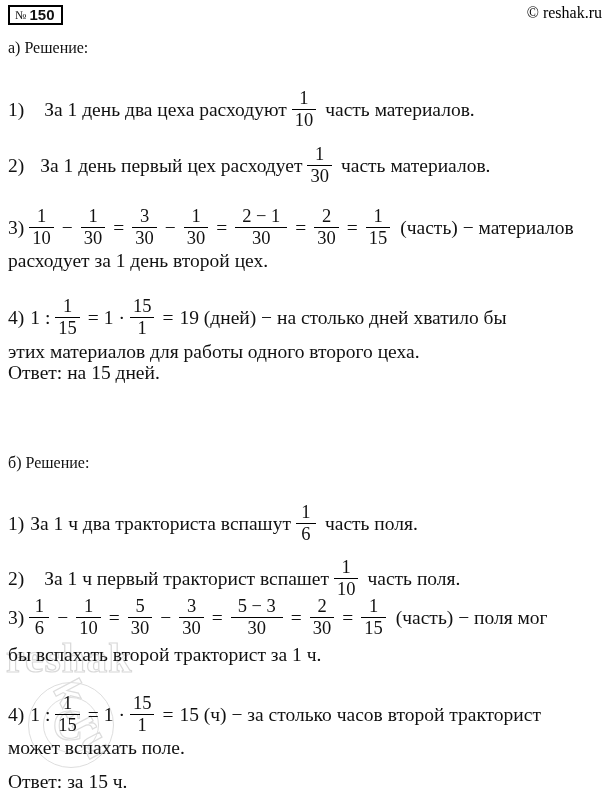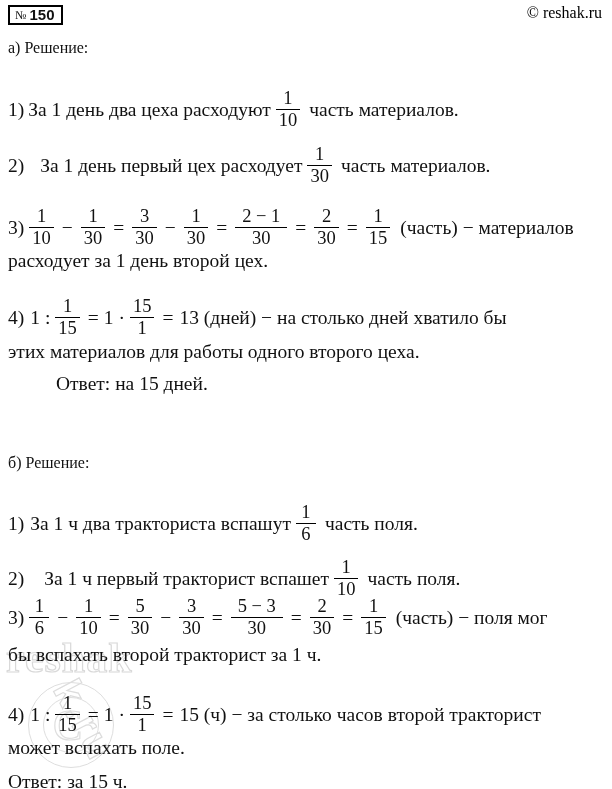--- a/index.html
+++ b/index.html
@@ -186,21 +186,21 @@
     <span class="badge-num">150</span>
   </div>
   <div class="copyright">© reshak.ru</div>
 
   <div class="line heading" style="top:40px;">
     <span class="t">а) Решение:</span>
   </div>
 
   <div class="line" style="top:89px;">
     <span class="t">1)</span>
-    <span class="t" style="padding-left:4px;text-align:right;">За 1 день два цеха расходуют</span>
+    <span class="t" style="padding-left:20px;text-align:right;">За 1 день два цеха расходуют</span>
     <span class="frac">
       <span class="num">1</span>
       <span class="bar"></span>
       <span class="den">10</span>
     </span>
     <span class="t" style="padding-left:4px;">часть материалов.</span>
   </div>
 
   <div class="line" style="top:145px;">
     <span class="t">2)</span>
@@ -272,28 +272,28 @@
       <span class="den">15</span>
     </span>
     <span class="t op">=</span>
     <span class="t" style="padding-left:2px;">1 ·</span>
     <span class="frac">
       <span class="num">15</span>
       <span class="bar"></span>
       <span class="den">1</span>
     </span>
     <span class="t op">=</span>
-    <span class="t" style="padding-left:3px;">13 (дней) − на столько дней хватило бы</span>
+    <span class="t" style="padding-left:3px;">19 (дней) − на столько дней хватило бы</span>
   </div>
 
   <div class="line" style="top:342px;">
     <span class="t">этих материалов для работы одного второго цеха.</span>
   </div>
 
-  <div class="line" style="top:374px;margin-left:48px;">
+  <div class="line" style="top:363px;">
     <span class="t">Ответ: на 15 дней.</span>
   </div>
 
   <div class="line heading" style="top:455px;">
     <span class="t">б) Решение:</span>
   </div>
 
   <div class="line" style="top:503px;">
     <span class="t">1)</span>
     <span class="t" style="padding-left:6px;">За 1 ч два тракториста вспашут</span>

